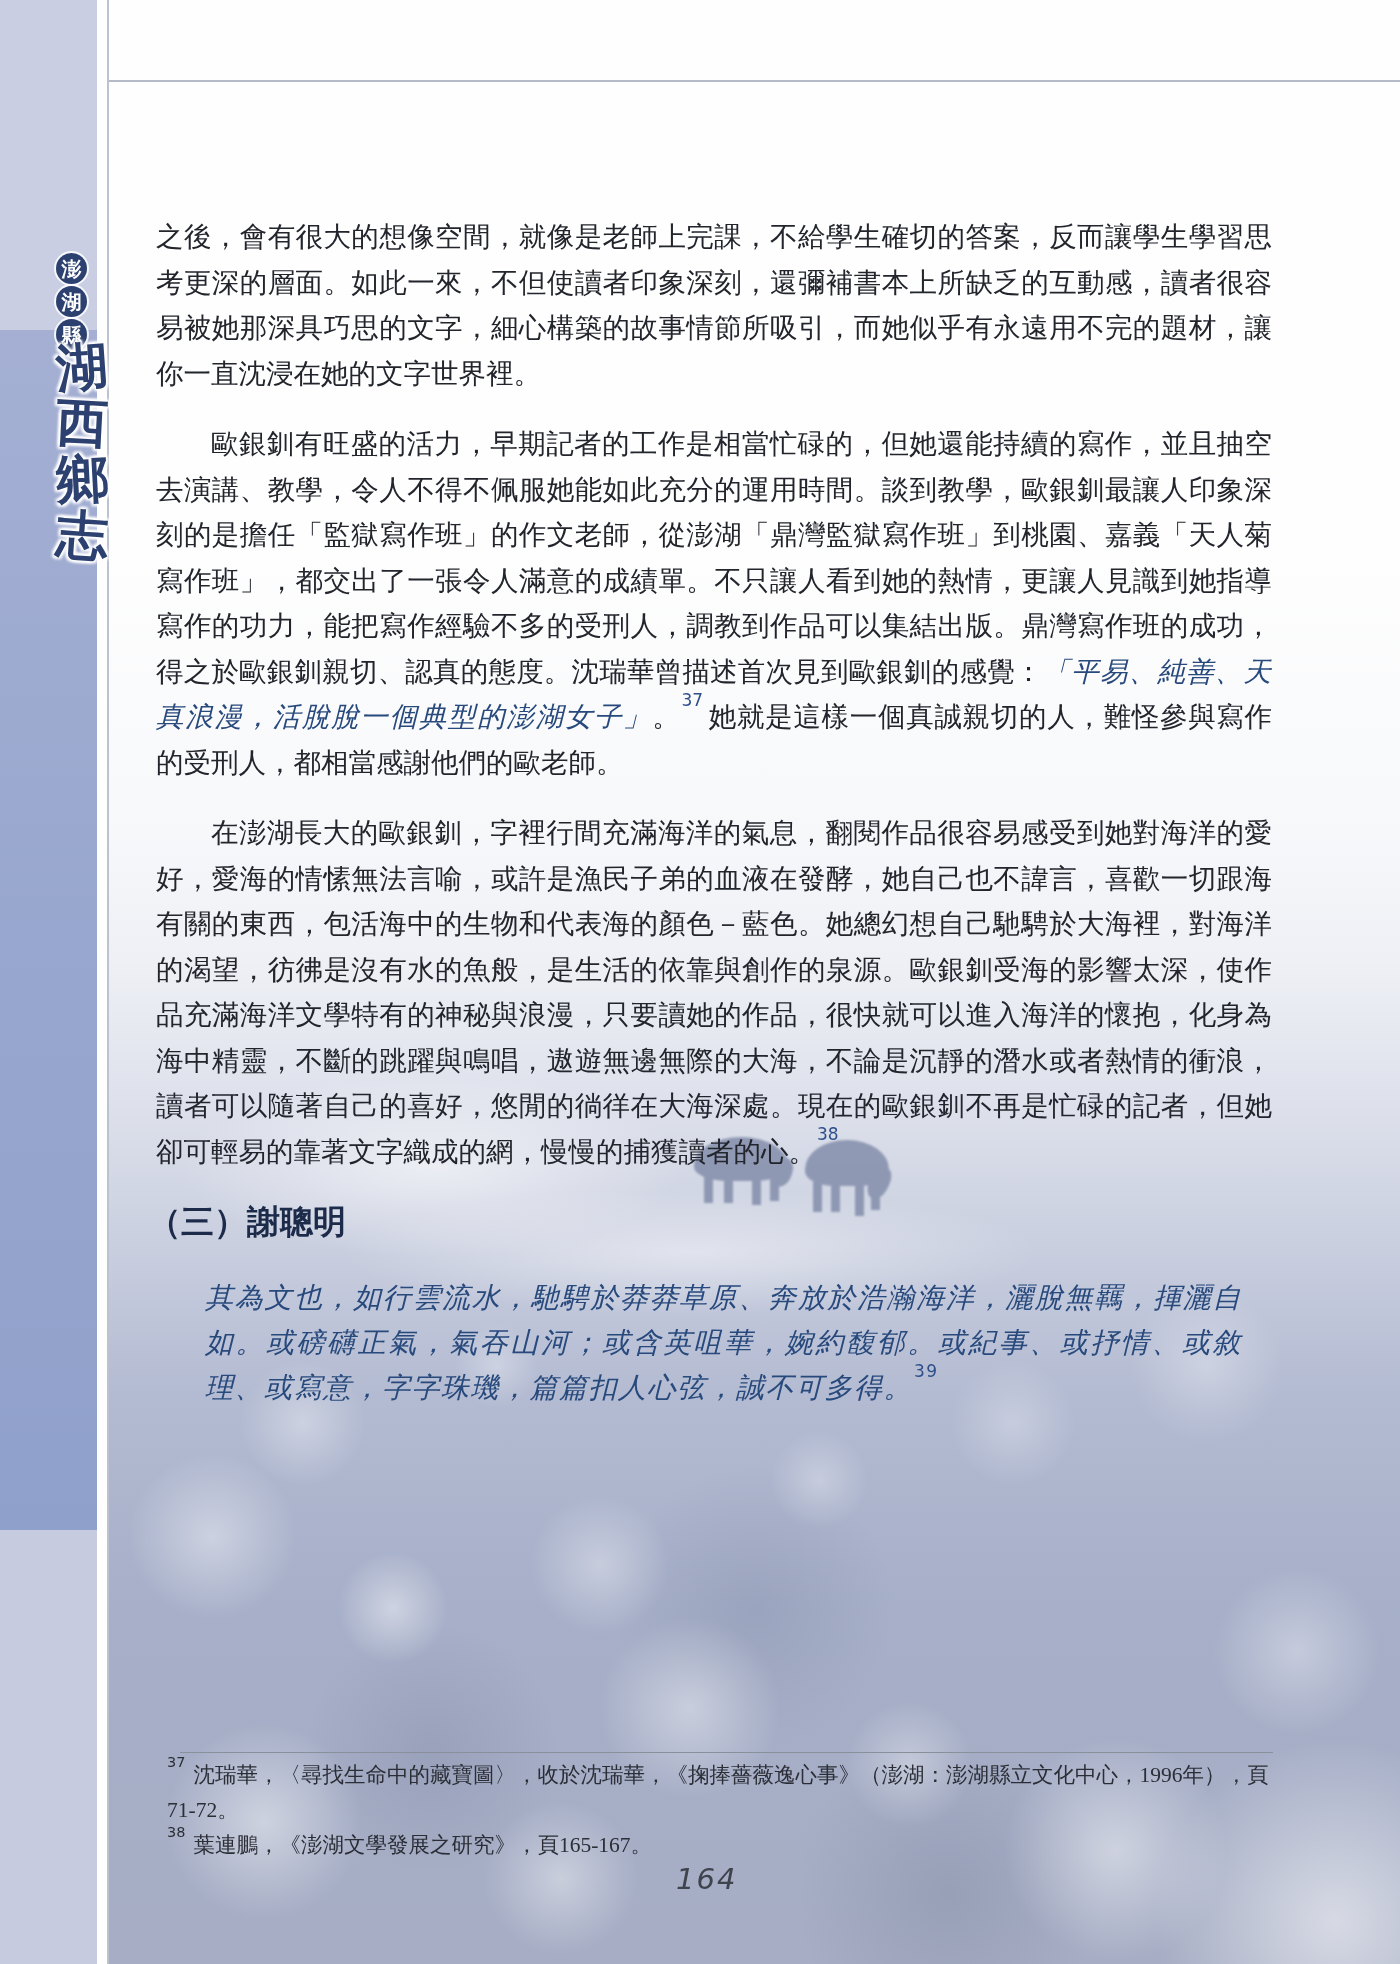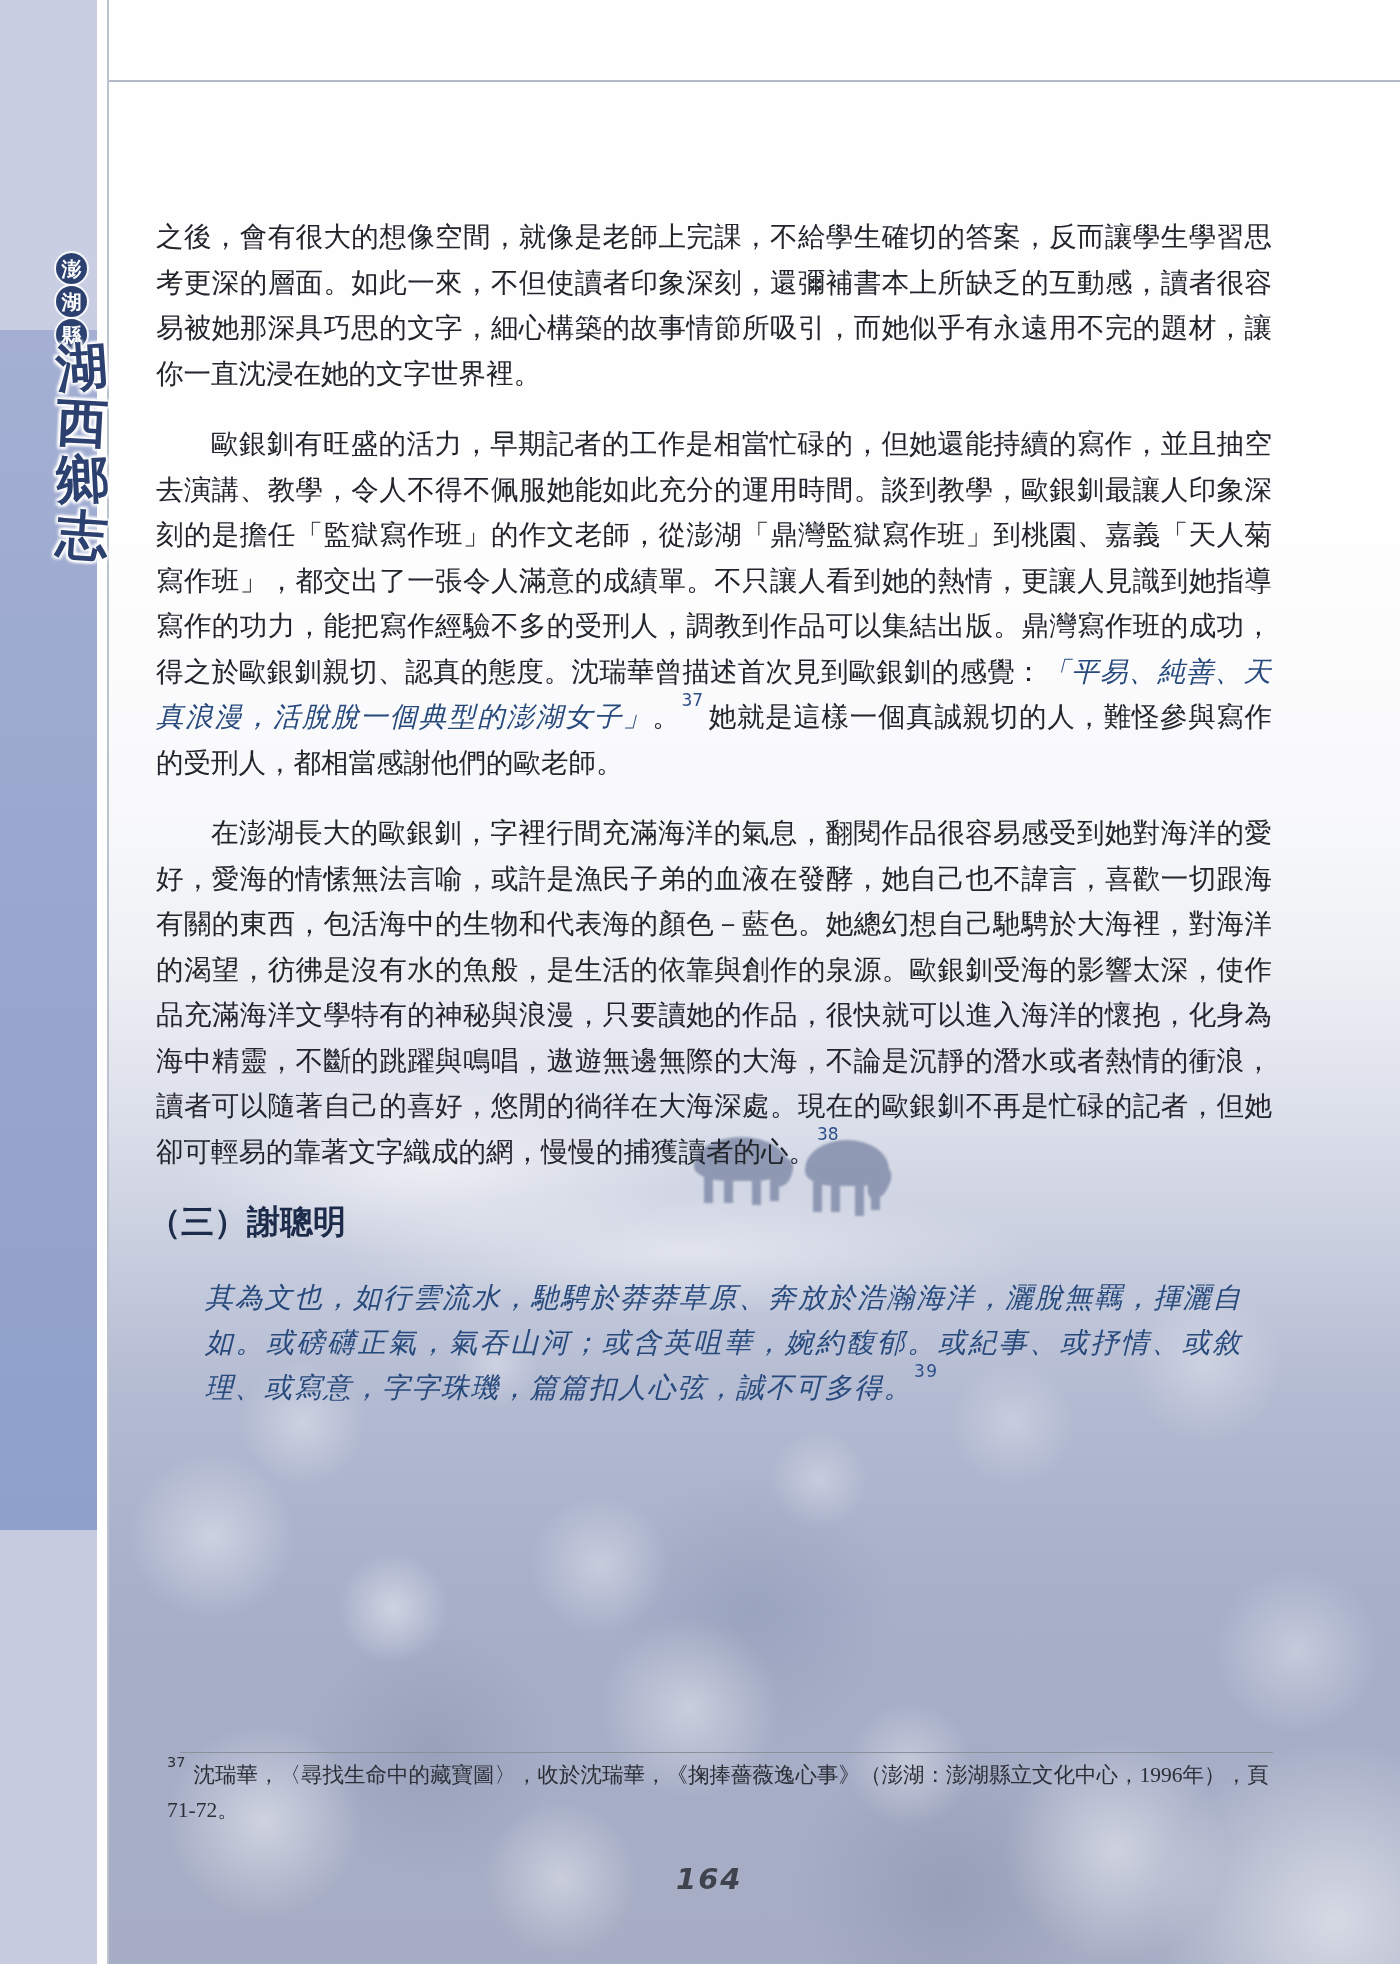--- a/index.html
+++ b/index.html
@@ -111,21 +111,20 @@
     font-size:21.5px; line-height:35px; color:#2b2e36;
   }
   .footnotes sup {
     font-size:14.5px; line-height:0; position:relative; top:-7px; margin-right:8px;
     font-family:"DejaVu Sans","Liberation Sans",sans-serif;
   }
   .page-number {
     position:absolute; left:676px; top:1862px; z-index:5;
     font-size:29px; font-style:italic; color:#3f434d; letter-spacing:2px;
     font-family:"DejaVu Sans","Liberation Sans",sans-serif;
-    font-weight:bold;
   }
 </style>
 </head>
 <body>
 
 <div class="page">
 
   <div class="sidebar-top"></div>
   <div class="sidebar-mid"></div>
   <div class="sidebar-bottom"></div>
@@ -186,17 +185,20 @@
       <span>其為文也，如行雲流水，馳騁於莽莽草原、奔放於浩瀚海洋，灑脫無羈，揮灑自如。或磅礴正氣，氣吞山河；或含英咀華，婉約馥郁。或紀事、或抒情、或敘理、或寫意，字字珠璣，篇篇扣人心弦，誠不可多得。</span><sup class="ref">39</sup>
     </div>
 
   </div>
 
   <div class="footnote-rule"></div>
   <div class="footnotes">
     <div>
       <sup>37</sup><span>沈瑞華，〈尋找生命中的藏寶圖〉，收於沈瑞華，《掬捧薔薇逸心事》（澎湖：澎湖縣立文化中心，1996年），頁71-72。</span>
     </div>
+    <div>
+      <sup>38</sup><span>葉連鵬，《澎湖文學發展之研究》，頁165-167。</span>
+    </div>
   </div>
 
   <div class="page-number">164</div>
 
 </div>
 
 </body></html>

